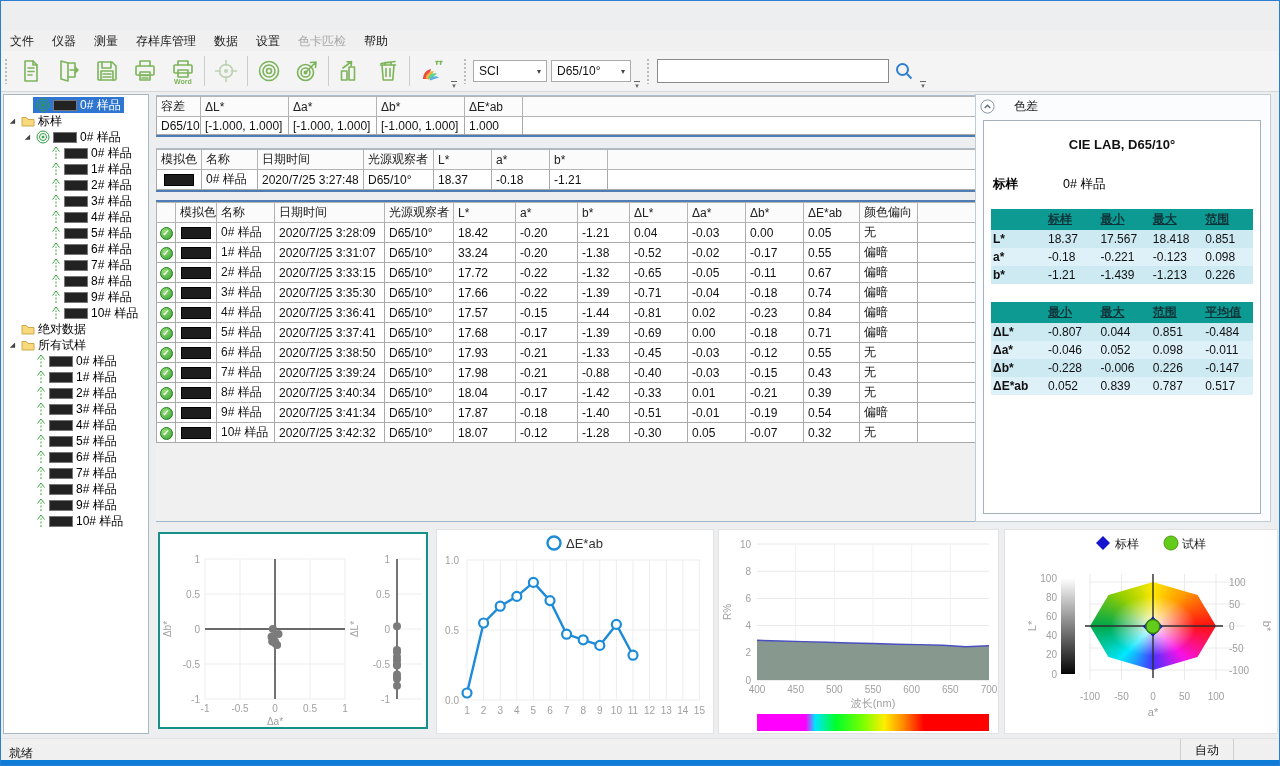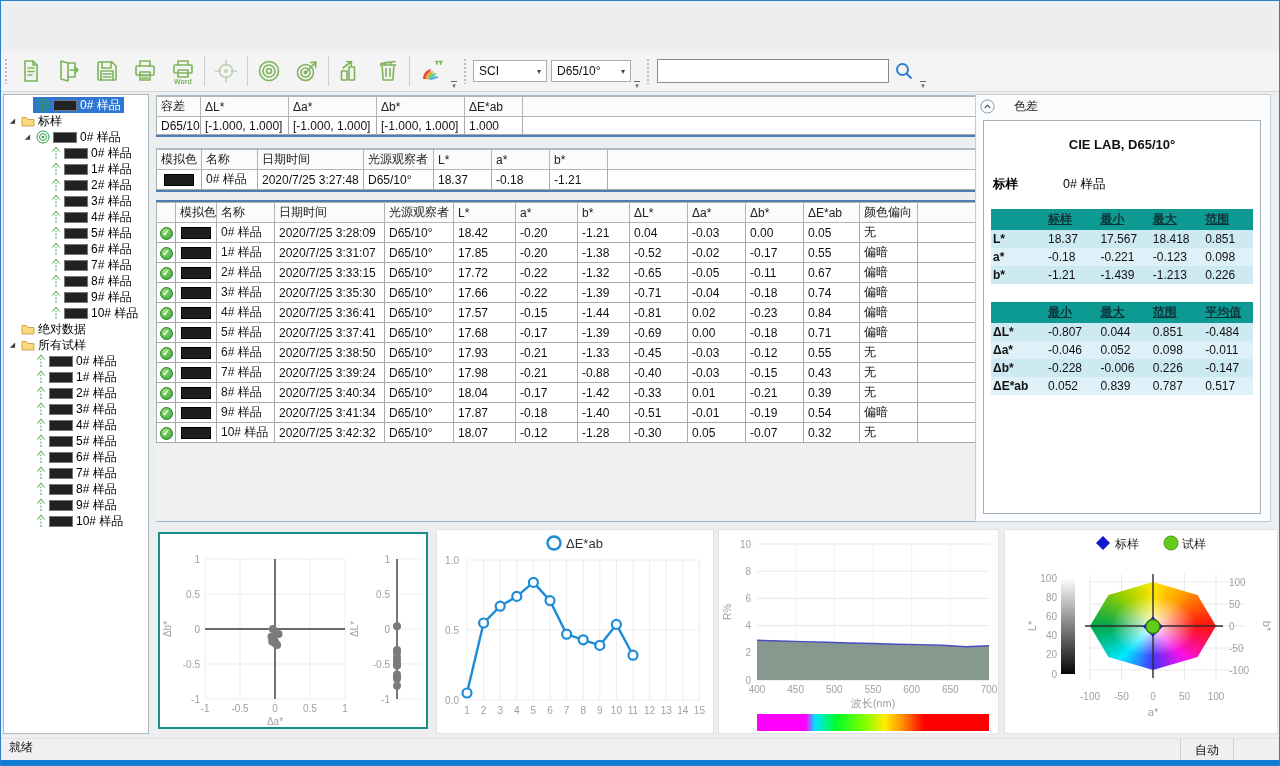--- a/index.html
+++ b/index.html
@@ -66,33 +66,43 @@
 .chart-panel{position:absolute;background:#fff;border:1px solid #e2e2e2;overflow:hidden}
 #chart1{left:157px;top:531px;width:270px;height:197px;border:2px solid #17908a}
 #chart2{left:435px;top:528px;width:278px;height:205px}
 #chart3{left:717px;top:528px;width:281px;height:205px}
 #chart4{left:1003px;top:528px;width:274px;height:205px}
 .color-wheel{position:absolute;left:85px;top:52px;width:126px;height:88px;
  background:radial-gradient(closest-side,rgba(255,255,255,.95),rgba(255,255,255,0) 68%),
  conic-gradient(from 0deg,#ffe800,#ff9a00 45deg,#ff1212 90deg,#f711e7 135deg,#4733ff 180deg,#00e8ff 225deg,#00a84a 270deg,#9ad000 315deg,#ffe800 360deg);
  clip-path:polygon(100% 50%,85.36% 14.64%,50% 0%,14.64% 14.64%,0% 50%,14.64% 85.36%,50% 100%,85.36% 85.36%)}
 
-.statusbar{position:absolute;left:0;right:0;top:737px;height:24px;background:#f0f0f0;display:flex;align-items:flex-start;font-size:12px;color:#111;border-top:1px solid #e2e2e2}
+.statusbar{position:absolute;left:0;right:0;top:737px;height:24px;background:#f0f0f0;display:flex;align-items:flex-end;font-size:12px;color:#111;border-top:1px solid #e2e2e2}
 .status-text{padding-left:8px}
 .status-right{margin-left:auto;display:flex;height:100%}
 .status-cell{border-left:1px solid #cfcfcf;display:flex;align-items:center;padding:0 14px}
 .status-cell.empty{width:46px}
 .bottom-strip{position:absolute;left:0;right:0;bottom:0;height:5px;background:#0f7cd7}
 svg text{font-family:"Liberation Sans",sans-serif}
 </style>
 </head>
 <body>
 
 <div class="window">
 
+  <div class="menubar" id="menubar">
+      <div class="menu-item">文件</div>
+      <div class="menu-item">仪器</div>
+      <div class="menu-item">测量</div>
+      <div class="menu-item">存样库管理</div>
+      <div class="menu-item">数据</div>
+      <div class="menu-item">设置</div>
+      <div class="menu-item disabled">色卡匹检</div>
+      <div class="menu-item">帮助</div>
+    </div>
   <div class="toolbar" id="toolbar">
       <div class="grip"></div>
       <div class="tool-btn">
         <svg width="26" height="26">
           <g fill="none" stroke="#7cb45a" stroke-width="1.6" stroke-linecap="round" stroke-linejoin="round">
             <path d="M7 3h8l4 4v16H7z"></path>
             <path d="M15 3v4h4"></path>
             <path d="M10 10h6M10 13.5h6M10 17h4"></path>
           </g>
         </svg>
@@ -654,21 +664,21 @@
             <td>0.05</td>
             <td>无</td>
             <td></td>
           </tr>
           <tr>
             <td class="icon-cell"><span class="check-icon">✓</span></td>
             <td class="icon-cell"><span class="cell-swatch"></span></td>
             <td>1# 样品</td>
             <td>2020/7/25 3:31:07</td>
             <td>D65/10°</td>
-            <td>17.85</td>
+            <td>33.24</td>
             <td>-0.20</td>
             <td>-1.38</td>
             <td>-0.52</td>
             <td>-0.02</td>
             <td>-0.17</td>
             <td>0.55</td>
             <td>偏暗</td>
             <td></td>
           </tr>
           <tr>

